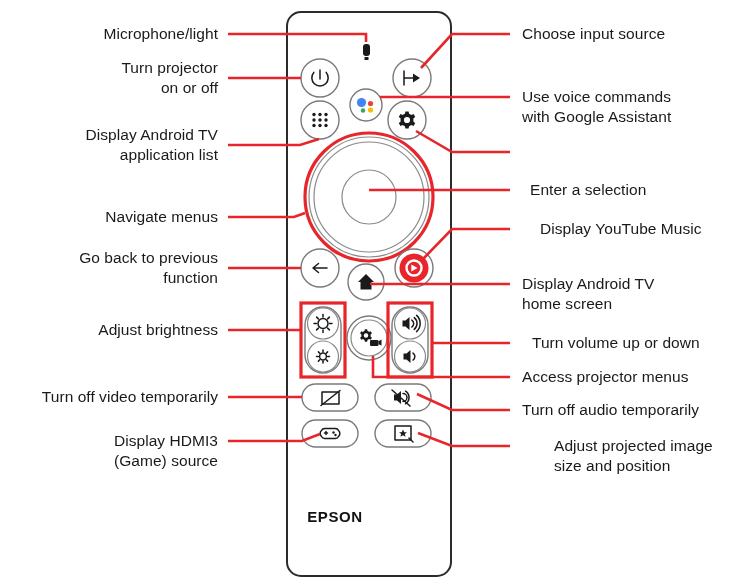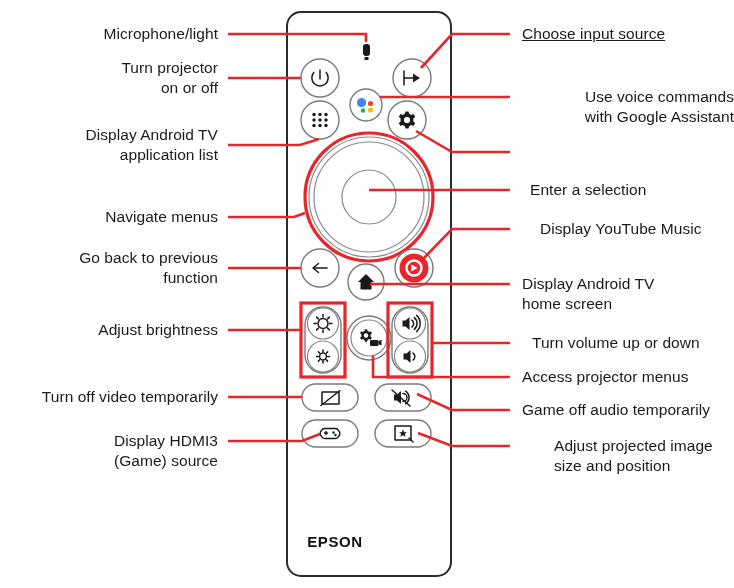--- a/index.html
+++ b/index.html
@@ -38,21 +38,21 @@
   }
   .callout.left {
     text-align: right;
   }
   .callout.right {
     text-align: left;
   }
   .epson-word {
     position: absolute;
     left: 0;
-    top: 533px;
+    top: 508px;
     width: 670px;
     text-align: center;
     font-family: "Liberation Sans", sans-serif;
     font-weight: bold;
     font-size: 15px;
     letter-spacing: 0.6px;
     color: #111111;
   }
 </style>
 </head>
@@ -275,37 +275,37 @@
   <div class="callout left" style="right:516px; top:248px; width:240px;">Go back to previous
 function</div>
 
   <div class="callout left" style="right:516px; top:320px; width:240px;">Adjust brightness</div>
 
   <div class="callout left" style="right:516px; top:387px; width:250px;">Turn off video temporarily</div>
 
   <div class="callout left" style="right:516px; top:431px; width:240px;">Display HDMI3
 (Game) source</div>
 
-  <div class="callout right" style="left:522px; top:24px; width:212px;text-decoration:underline;">Choose input source</div>
-
-  <div class="callout right" style="left:522px; top:87px; width:212px;text-align:right;">Use voice commands
+  <div class="callout right" style="left:522px; top:24px; width:212px;">Choose input source</div>
+
+  <div class="callout right" style="left:522px; top:87px; width:212px;">Use voice commands
 with Google Assistant</div>
 
 
   <div class="callout right" style="left:530px; top:180px; width:212px;">Enter a selection</div>
 
   <div class="callout right" style="left:540px; top:219px; width:212px;">Display YouTube Music</div>
 
   <div class="callout right" style="left:522px; top:274px; width:212px;">Display Android TV
 home screen</div>
 
   <div class="callout right" style="left:532px; top:333px; width:212px;">Turn volume up or down</div>
 
   <div class="callout right" style="left:522px; top:367px; width:212px;">Access projector menus</div>
 
-  <div class="callout right" style="left:522px; top:400px; width:212px;">Game off audio temporarily</div>
+  <div class="callout right" style="left:522px; top:400px; width:212px;">Turn off audio temporarily</div>
 
   <div class="callout right" style="left:522px; top:436px; width:212px;margin-left:32px;">Adjust projected image
 size and position</div>
 
   <div class="epson-word">EPSON</div>
 
 </div>
 
 </body></html>

